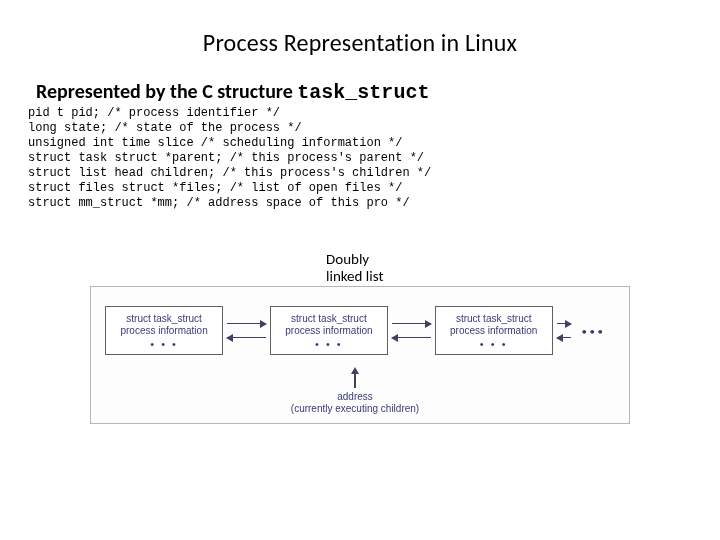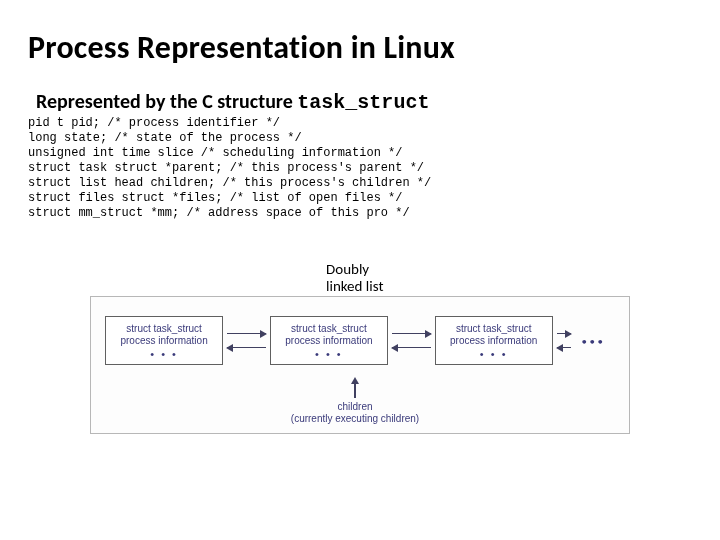--- a/index.html
+++ b/index.html
@@ -12,22 +12,23 @@
     color: #000;
     overflow: hidden;
   }
   .slide {
     box-sizing: border-box;
     width: 720px;
     height: 540px;
     padding: 20px 28px 10px 28px;
   }
   h1.title {
-    font-size: 32px;
-    font-weight: 700;
+    font-size: 24px;
+    font-weight: 400;
+    text-align: center;
     margin: 8px 0 22px 0;
     letter-spacing: 0.2px;
   }
   .intro {
     font-size: 20px;
     font-weight: 700;
     margin: 0 0 2px 8px;
   }
   .intro .mono-bold {
     font-family: "Courier New", monospace;
@@ -224,20 +225,20 @@
             <div class="arrow right" style="right:34px;"></div>
             <div class="arrow left" style="right:34px;"></div>
             <div style="position:absolute; right:2px; top:24px;" class="ellipsis-txt">• • •</div>
           </div>
 
         </div>
 
         <div class="current-area">
           <div class="up-arrow"></div>
           <div class="up-stem"></div>
-          <div>children</div>
+          <div>address</div>
           <div>(currently executing children)</div>
         </div>
       </div>
     </div>
   </div>
 
 </div>
 
 </body></html>

